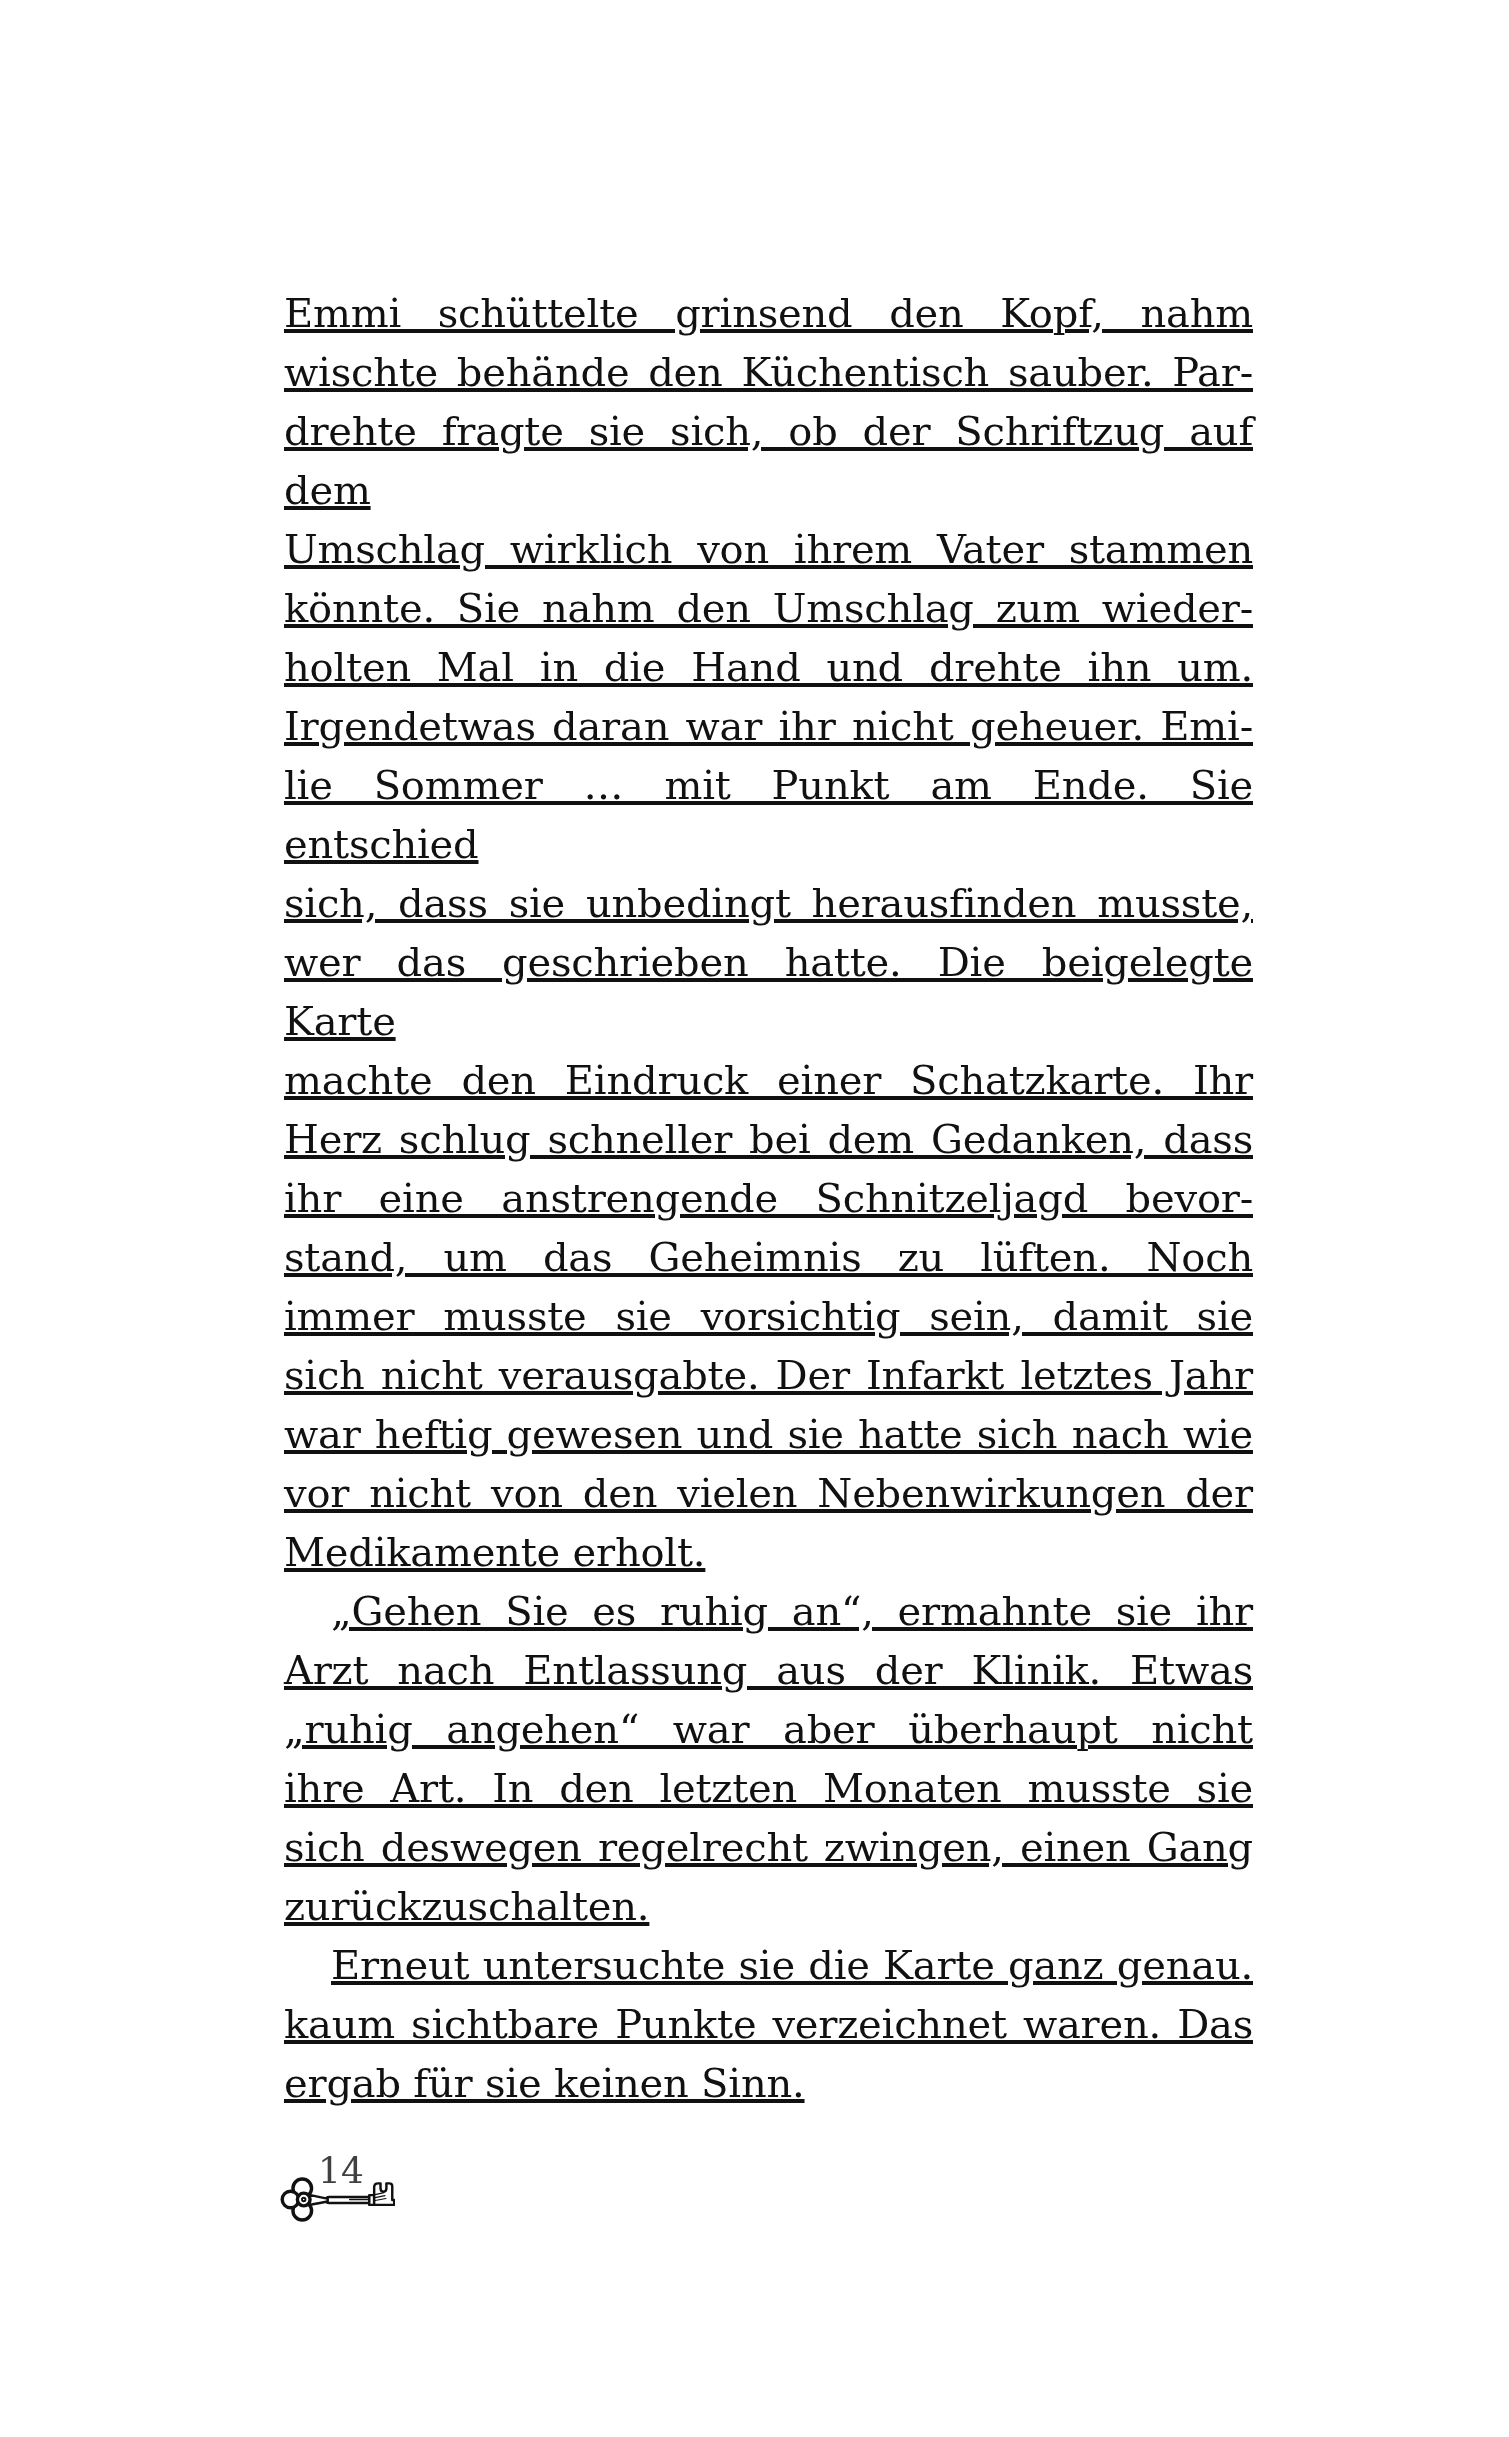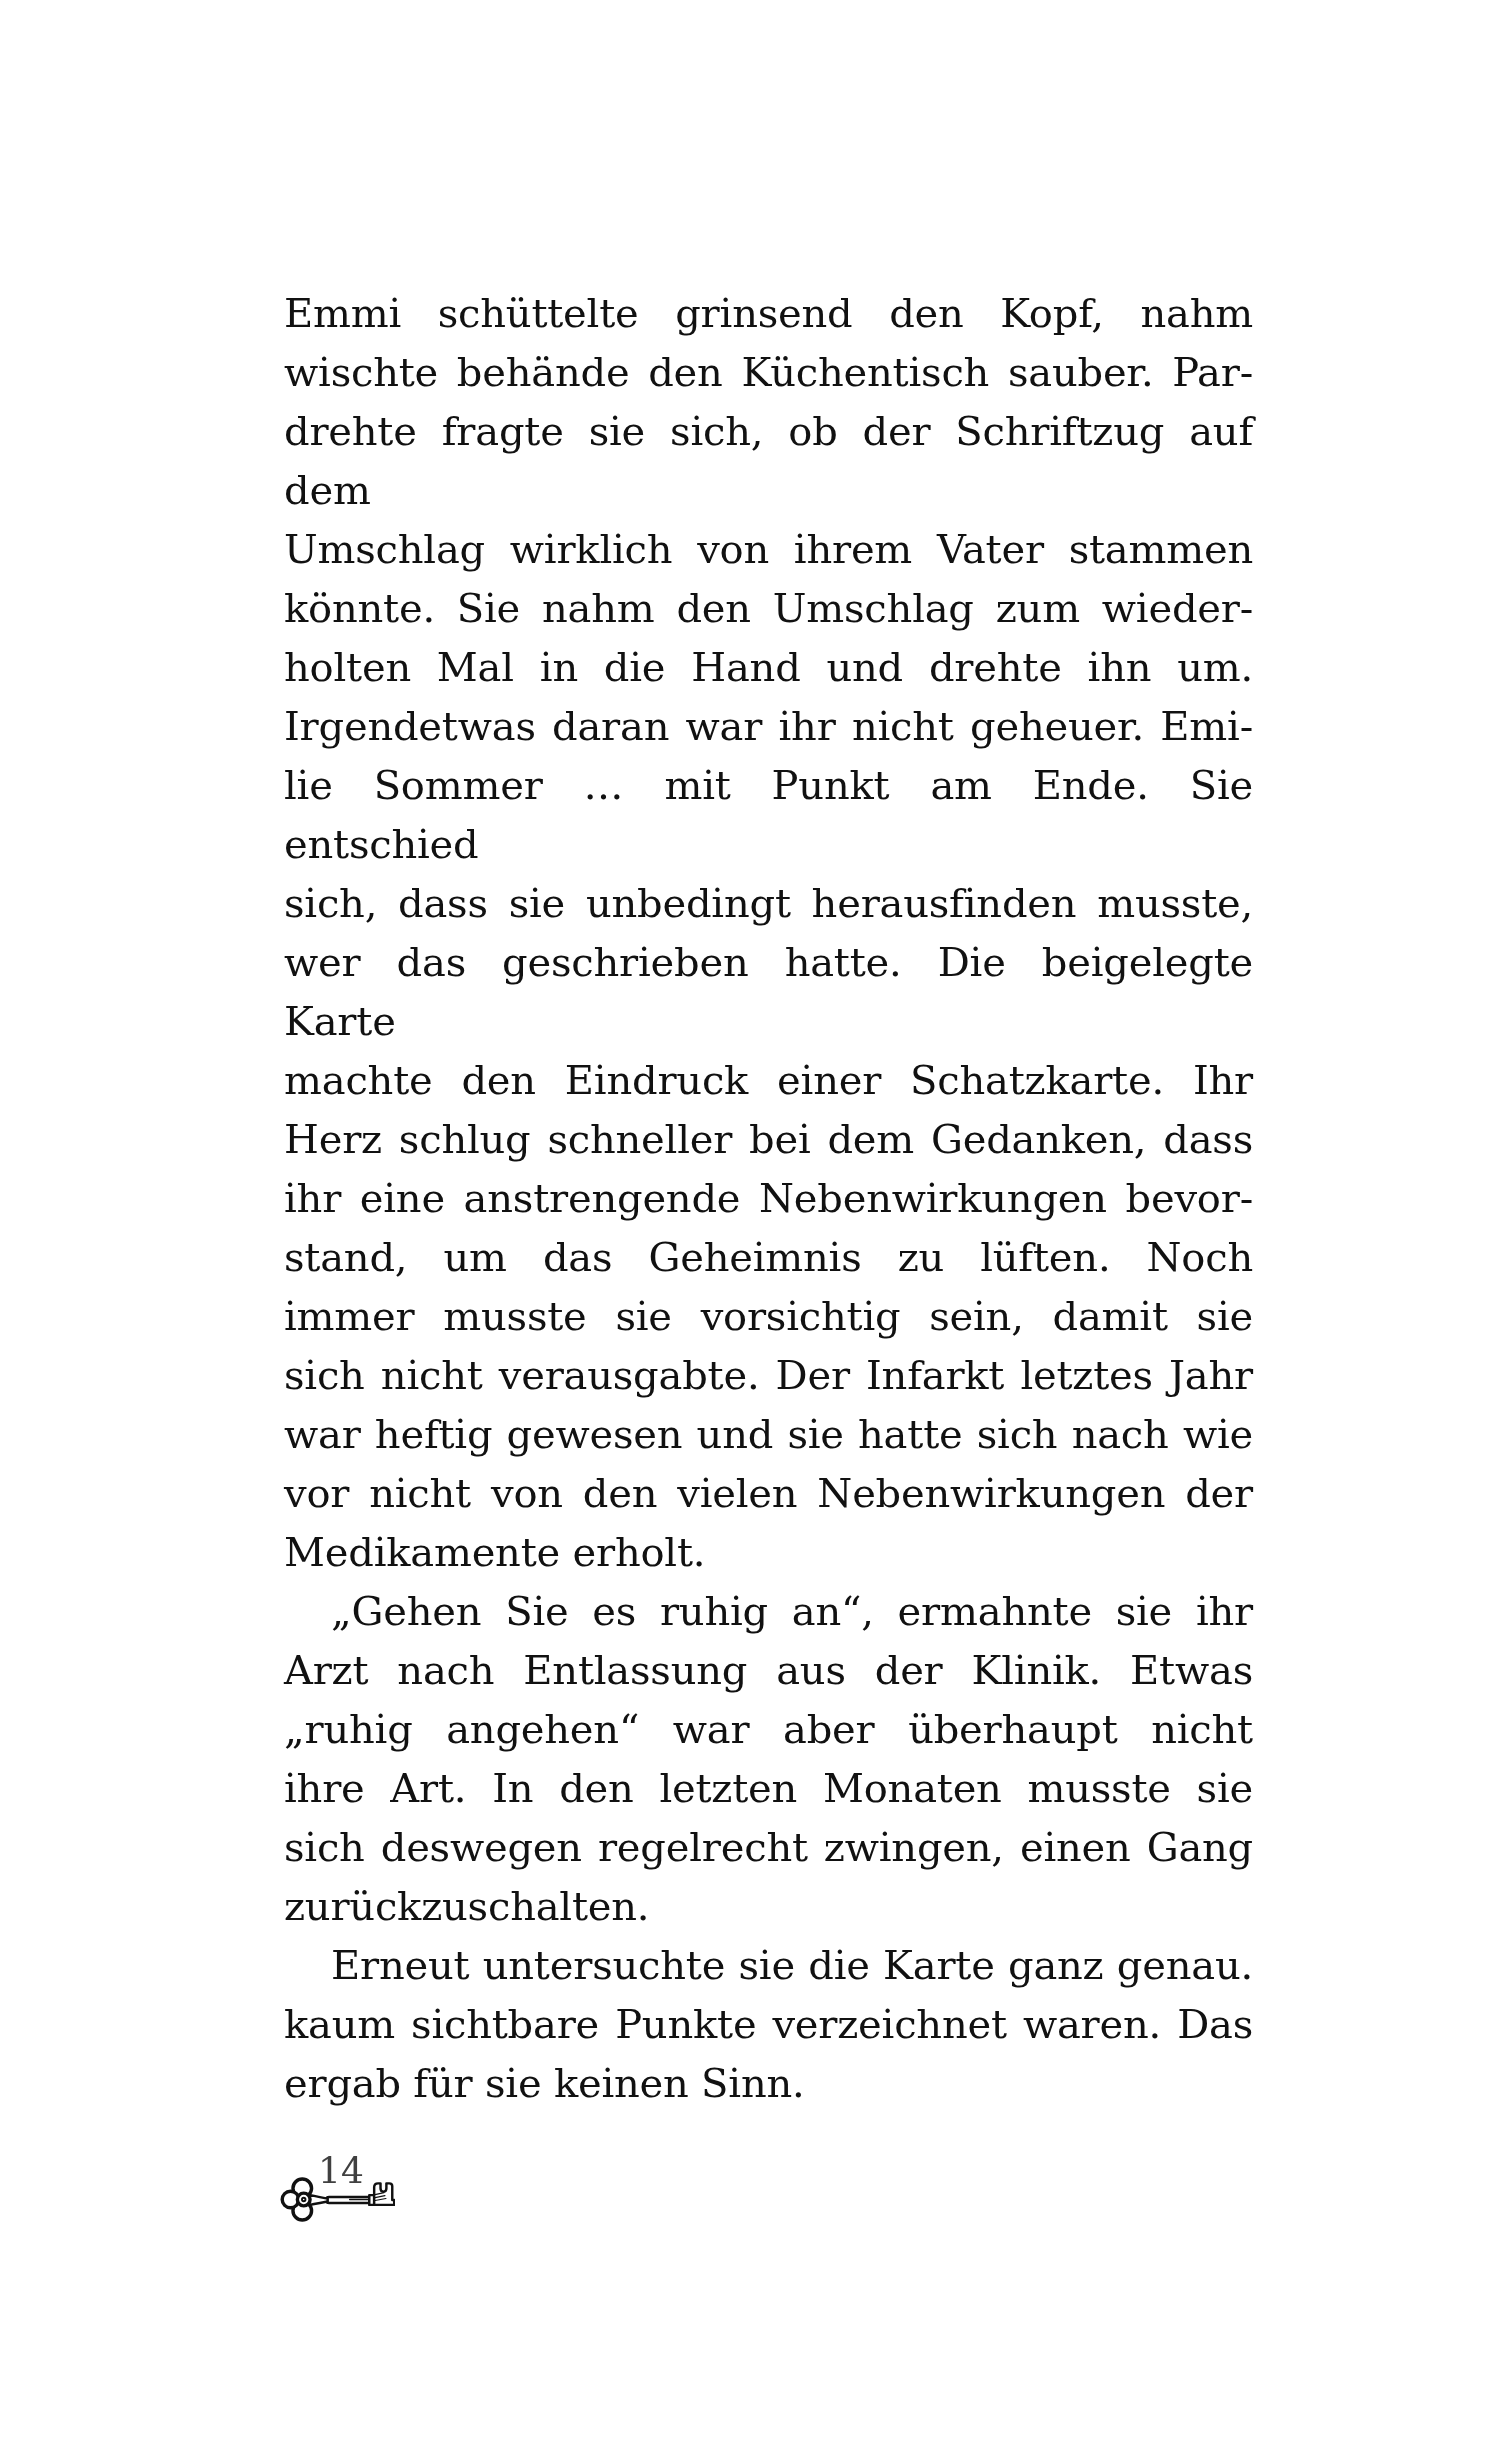--- a/index.html
+++ b/index.html
@@ -14,20 +14,21 @@
     background: #ffffff;
     color: #111111;
     font-family: "DejaVu Serif", "Liberation Serif", serif;
     overflow: hidden;
   }
   .text-block {
     position: absolute;
     left: 284px;
     top: 284px;
     width: 969px;
+    text-decoration: underline;
   }
   .line {
     font-size: 40px;
     line-height: 59px;
     letter-spacing: -0.2px;
     text-align: justify;
     text-align-last: justify;
     white-space: normal;
   }
   .line.para-last {
@@ -68,21 +69,21 @@
     <div class="line">drehte fragte sie sich, ob der Schriftzug auf dem</div>
     <div class="line">Umschlag wirklich von ihrem Vater stammen</div>
     <div class="line">könnte. Sie nahm den Umschlag zum wieder-</div>
     <div class="line">holten Mal in die Hand und drehte ihn um.</div>
     <div class="line">Irgendetwas daran war ihr nicht geheuer. Emi-</div>
     <div class="line">lie Sommer … mit Punkt am Ende. Sie entschied</div>
     <div class="line">sich, dass sie unbedingt herausfinden musste,</div>
     <div class="line">wer das geschrieben hatte. Die beigelegte Karte</div>
     <div class="line">machte den Eindruck einer Schatzkarte. Ihr</div>
     <div class="line">Herz schlug schneller bei dem Gedanken, dass</div>
-    <div class="line">ihr eine anstrengende Nebenwirkungen bevor-</div>
+    <div class="line">ihr eine anstrengende Schnitzeljagd bevor-</div>
     <div class="line">stand, um das Geheimnis zu lüften. Noch</div>
     <div class="line">immer musste sie vorsichtig sein, damit sie</div>
     <div class="line">sich nicht verausgabte. Der Infarkt letztes Jahr</div>
     <div class="line">war heftig gewesen und sie hatte sich nach wie</div>
     <div class="line">vor nicht von den vielen Nebenwirkungen der</div>
     <div class="line para-last">Medikamente erholt.</div>
     <div class="line indent">„Gehen Sie es ruhig an“, ermahnte sie ihr</div>
     <div class="line">Arzt nach Entlassung aus der Klinik. Etwas</div>
     <div class="line">„ruhig angehen“ war aber überhaupt nicht</div>
     <div class="line">ihre Art. In den letzten Monaten musste sie</div>

